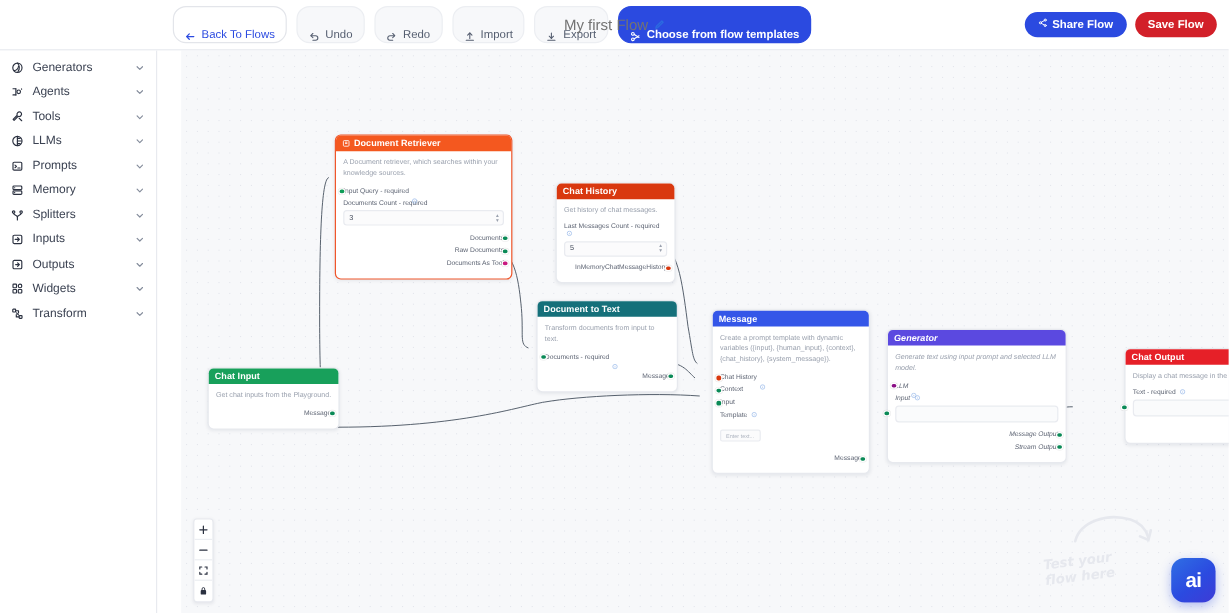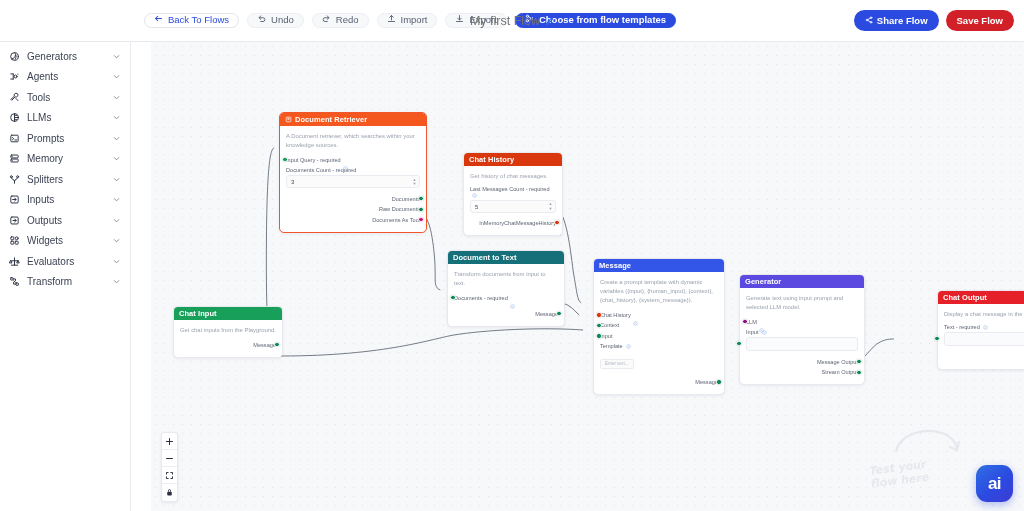--- a/index.html
+++ b/index.html
@@ -11,22 +11,22 @@
   #app { position: relative; width: 1024px; height: 511px; display: flex; flex-direction: column; }
 
   
   .topbar {
     height: 42px; flex: 0 0 42px; background: #fff;
     border-bottom: 1px solid #e8eaef;
     display: flex; align-items: center; position: relative; z-index: 30;
   }
   .tb-left { display: flex; align-items: center; gap: 8px; padding-left: 144px; }
   .tbtn {
-    display: inline-flex; align-items: flex-start; gap: 5px;
-    height: 15px; padding: 0 9px; border-radius: 11px;
+    display: inline-flex; align-items: flex-end; gap: 5px;
+    height: 31px; padding: 0 9px; border-radius: 11px;
     border: 1px solid #e3e5ea; background: #fff;
     font-size: 9.5px; color: #2c3444; white-space: nowrap; cursor: pointer;
   }
   .tbtn.ghost { border-color: #eceef2; background: #f7f8fa; color: #555e70; }
   .tbtn.blue { background: #2b4ae0; border-color: #2b4ae0; color: #fff; font-weight: bold; }
   .tbtn .ic { display: inline-flex; width: 9px; height: 9px; align-items: center; justify-content: center; }
   .tbtn.back { color: #2b4ae0; border-color: #e3e5ea; }
   .tb-center {
     position: absolute; left: 0; right: 0; top: 0; height: 42px;
     display: flex; align-items: center; justify-content: center;
@@ -420,37 +420,20 @@
             <span class="clabel">Widgets</span>
             <span class="chev">
               <svg viewBox="0 0 12 12" width="9" height="9" fill="none" stroke="#858d9c" stroke-width="1.3" stroke-linecap="round" stroke-linejoin="round">
                 <path d="M3 4.8L6 7.8l3-3"></path>
               </svg>
             </span>
           </div>
           <div class="cat">
             <span class="cic">
               <svg viewBox="0 0 12 12" width="11" height="11" fill="none" stroke="#2b3140" stroke-width="1.05" stroke-linecap="round" stroke-linejoin="round">
-                <path d="M6 2v8"></path>
-                <path d="M2.6 10h6.8"></path>
-                <path d="M2 5.2h8"></path>
-                <path d="M2 5.2L3.2 7.6h-2.4z"></path>
-                <path d="M10 5.2L11.2 7.6H8.8z"></path>
-              </svg>
-            </span>
-            <span class="clabel">Evaluators</span>
-            <span class="chev">
-              <svg viewBox="0 0 12 12" width="9" height="9" fill="none" stroke="#858d9c" stroke-width="1.3" stroke-linecap="round" stroke-linejoin="round">
-                <path d="M3 4.8L6 7.8l3-3"></path>
-              </svg>
-            </span>
-          </div>
-          <div class="cat">
-            <span class="cic">
-              <svg viewBox="0 0 12 12" width="11" height="11" fill="none" stroke="#2b3140" stroke-width="1.05" stroke-linecap="round" stroke-linejoin="round">
                 <rect x="1.8" y="1.8" width="2.6" height="2.6" rx=".5"></rect>
                 <rect x="7.6" y="7.6" width="2.6" height="2.6" rx=".5"></rect>
                 <path d="M4.6 3.2h2.4v2M7.4 8.8H5v-2"></path>
                 <path d="M5.2 5.2l1.8 1.8"></path>
               </svg>
             </span>
             <span class="clabel">Transform</span>
             <span class="chev">
               <svg viewBox="0 0 12 12" width="9" height="9" fill="none" stroke="#858d9c" stroke-width="1.3" stroke-linecap="round" stroke-linejoin="round">
                 <path d="M3 4.8L6 7.8l3-3"></path>
@@ -605,21 +588,21 @@
                 </svg></span>
           </div>
           <div class="tinybox">Enter text...</div>
           <div class="port-row out" style="margin-top:8px;">
             <span class="plabel">Message</span>
             <span class="dot r" style="background:#0b8a57; top:2px;"></span>
           </div>
         </div>
       </div>
 
-      <div class="node" style="left:588px; top:232px; width:126px;">
+      <div class="node" style="left:588px; top:232px; width:150px;font-style:italic;">
         <div class="nhead" style="background:#5b49e0;">
           <span>Generator</span>
         </div>
         <div class="nbody">
           <div class="ndesc">Generate text using input prompt and selected LLM model.</div>
           <div class="port-row">
             <span class="dot l" style="background:#8b0f86; top:2px;"></span>
             <span class="plabel">LLM</span>
             <span class="info"><svg viewBox="0 0 12 12" width="5" height="5" fill="none" stroke="#8fb4e8" stroke-width="1.3">
                   <circle cx="6" cy="6" r="4.4"></circle>

